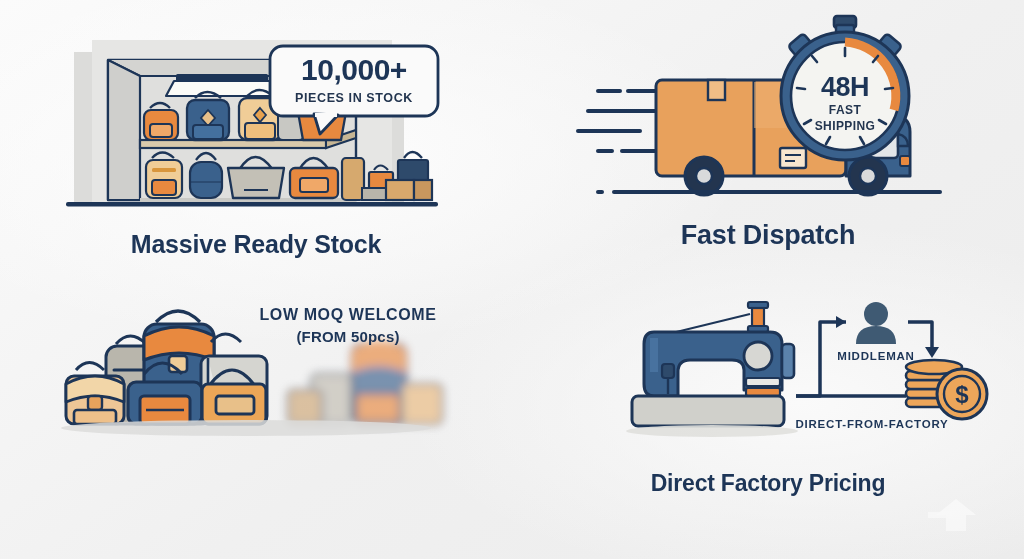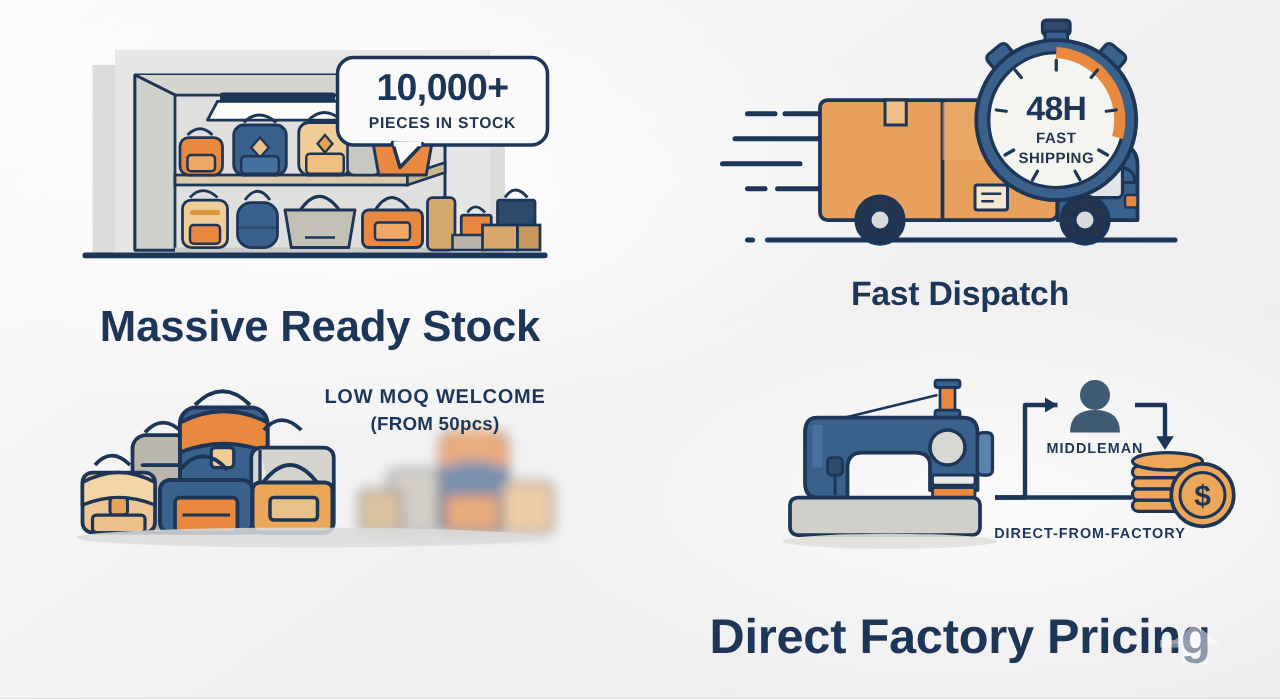--- a/index.html
+++ b/index.html
@@ -7,21 +7,21 @@
     padding: 0;
     background: #ffffff;
   }
   body {
     font-family: "Liberation Sans", sans-serif;
   }
   #canvas {
     position: relative;
     width: 1024px;
     height: 559px;
-    background: #a3a3a3;
+    background: #bef264;
     overflow: hidden;
   }
   
   #canvas::before {
     content: "";
     position: absolute;
     inset: 0;
     background:
       radial-gradient(ellipse 70% 55% at 30% 28%, #fdfdfd 0%, rgba(253,253,253,0) 62%),
       radial-gradient(ellipse 60% 50% at 78% 72%, #fafafa 0%, rgba(250,250,250,0) 65%),
@@ -61,30 +61,30 @@
   }
   .panel-title {
     color: #1d3557;
     font-weight: bold;
     letter-spacing: -0.2px;
     white-space: nowrap;
   }
 
   
   #p-stock   .art { height: 208px; padding-top: 22px; }
-  #p-stock   .panel-title { font-size: 35px; margin-top: 12px; }
+  #p-stock   .panel-title { font-size: 25px; }
 
   #p-dispatch .art { height: 208px; }
   #p-dispatch .panel-title { font-size: 27px; margin-top: 12px; }
 
   #p-moq     .art { height: 160px; padding-top: 10px; text-decoration: underline; }
   #p-moq     .panel-title { font-size: 29px; margin-top: 20px; }
 
   #p-factory .art { height: 160px; padding-top: 10px; justify-content: flex-end; }
-  #p-factory .panel-title { font-size: 39px; margin-top: 36px; text-align: center; }
+  #p-factory .panel-title { font-size: 23px; margin-top: 20px; text-align: center; }
 
   svg { display: block; overflow: visible; }
   .bubble-num { font-size: 30px; font-weight: bold; fill: #1d3557; letter-spacing: -0.5px; }
   .bubble-sub { font-size: 12.5px; font-weight: bold; fill: #23354f; letter-spacing: .6px; }
   .watch-big  { font-size: 27px; font-weight: bold; fill: #1d3557; letter-spacing: -.5px; }
   .watch-sm   { font-size: 12px; font-weight: bold; fill: #23354f; letter-spacing: .4px; }
   .moq-line1  { font-size: 16px; font-weight: bold; fill: #1d3557; letter-spacing: .6px; }
   .moq-line2  { font-size: 15px; font-weight: bold; fill: #1d3557; letter-spacing: .2px; }
   .flow-lbl   { font-size: 11.5px; font-weight: bold; fill: #1d3557; letter-spacing: .8px; }
 </style>

